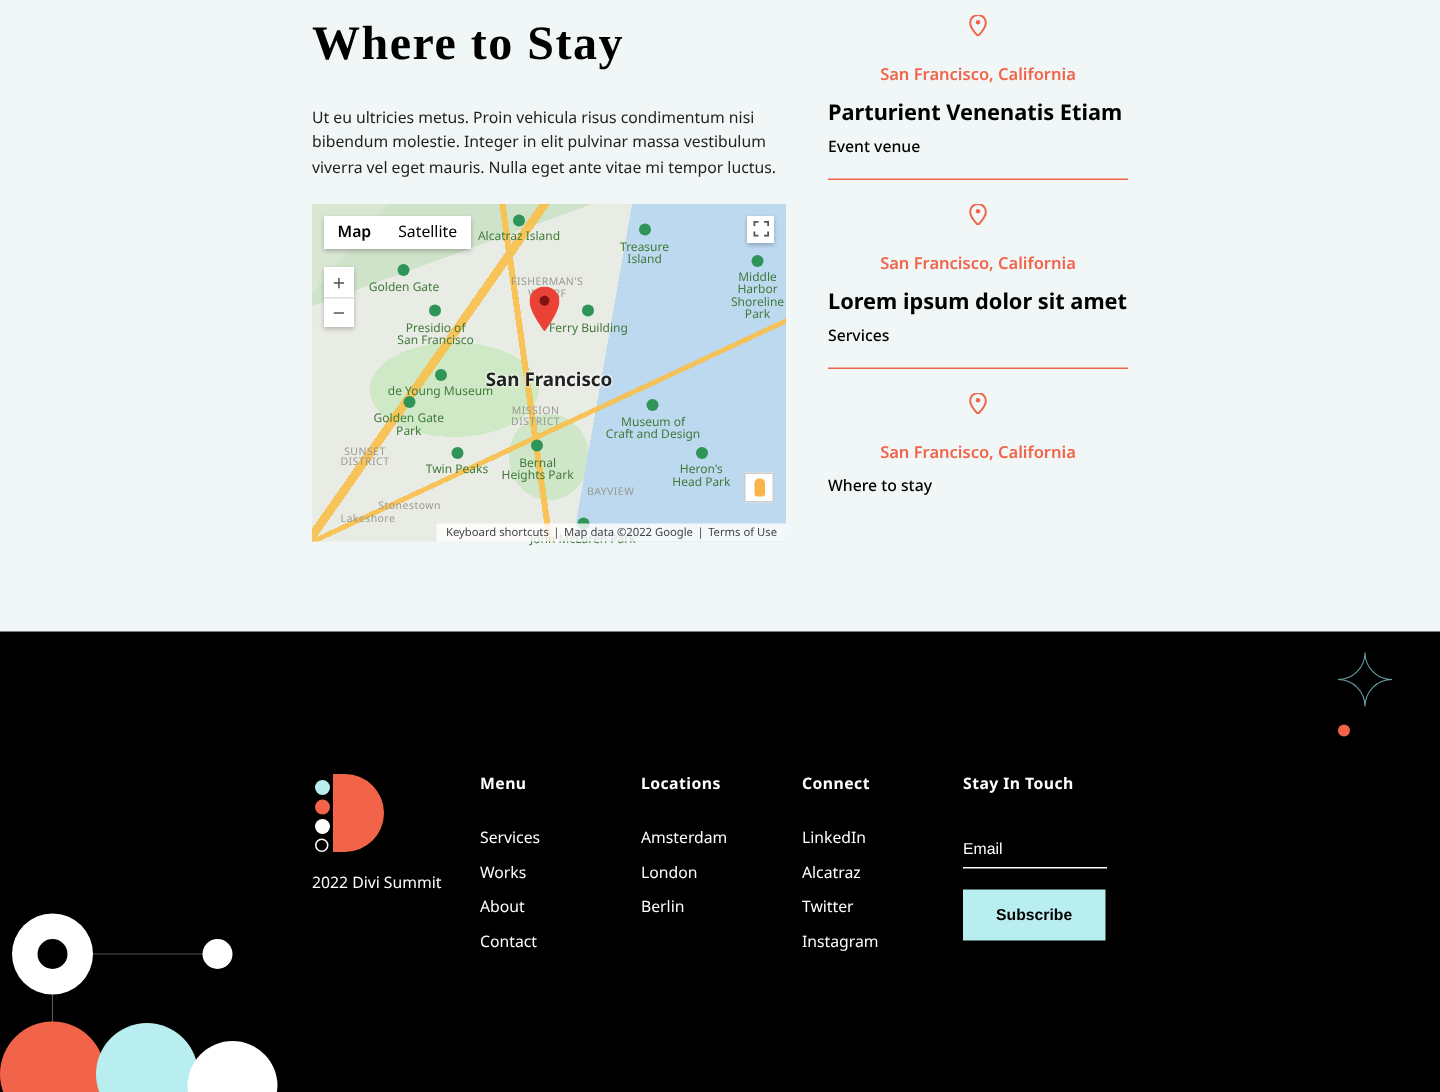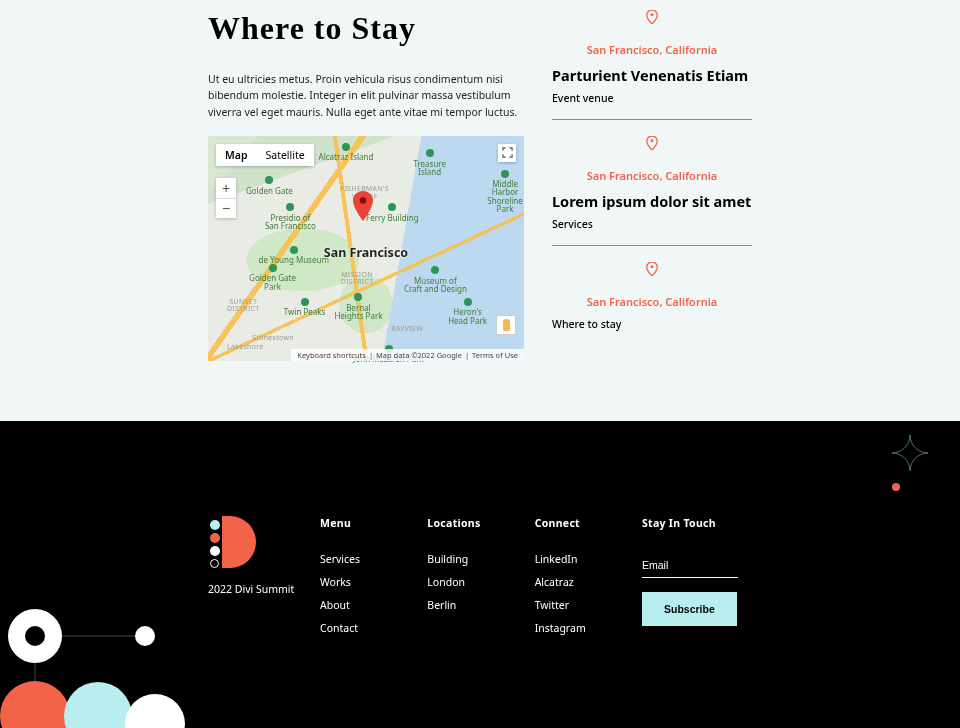--- a/index.html
+++ b/index.html
@@ -209,21 +209,21 @@
 
       <div class="fcol" id="col-menu">
         <h4>Menu</h4>
       <a href="#">Services</a>
           <a href="#">Works</a>
           <a href="#">About</a>
           <a href="#">Contact</a>
         </div>
       <div class="fcol" id="col-loc">
         <h4>Locations</h4>
-      <a href="#">Building</a>
+      <a href="#">Amsterdam</a>
           <a href="#">London</a>
           <a href="#">Berlin</a>
         </div>
       <div class="fcol" id="col-con">
         <h4>Connect</h4>
       <a href="#">LinkedIn</a>
           <a href="#">Alcatraz</a>
           <a href="#">Twitter</a>
           <a href="#">Instagram</a>
         </div>

